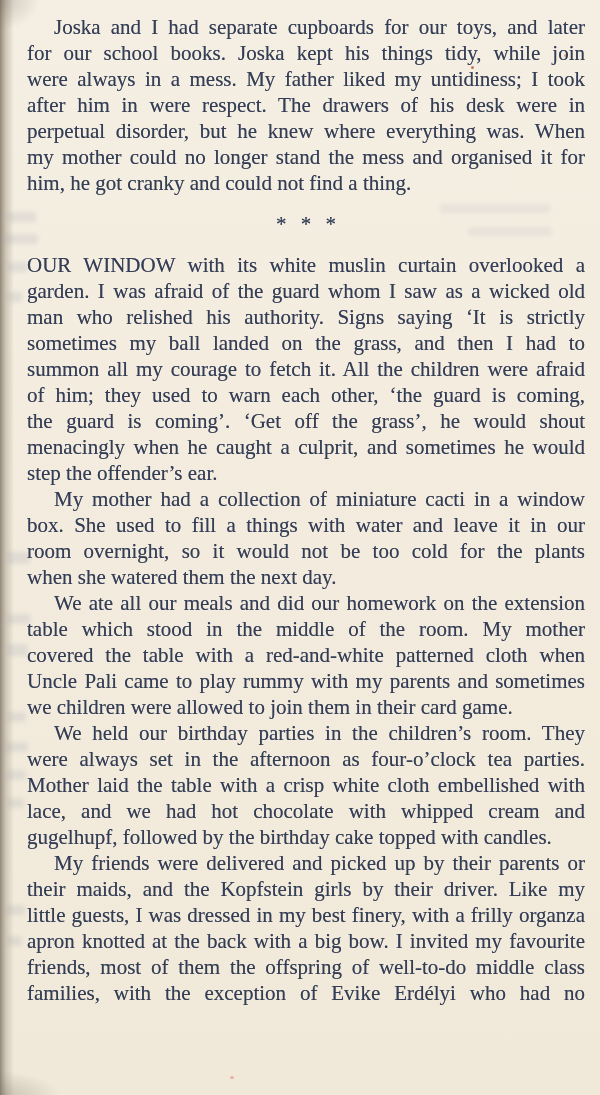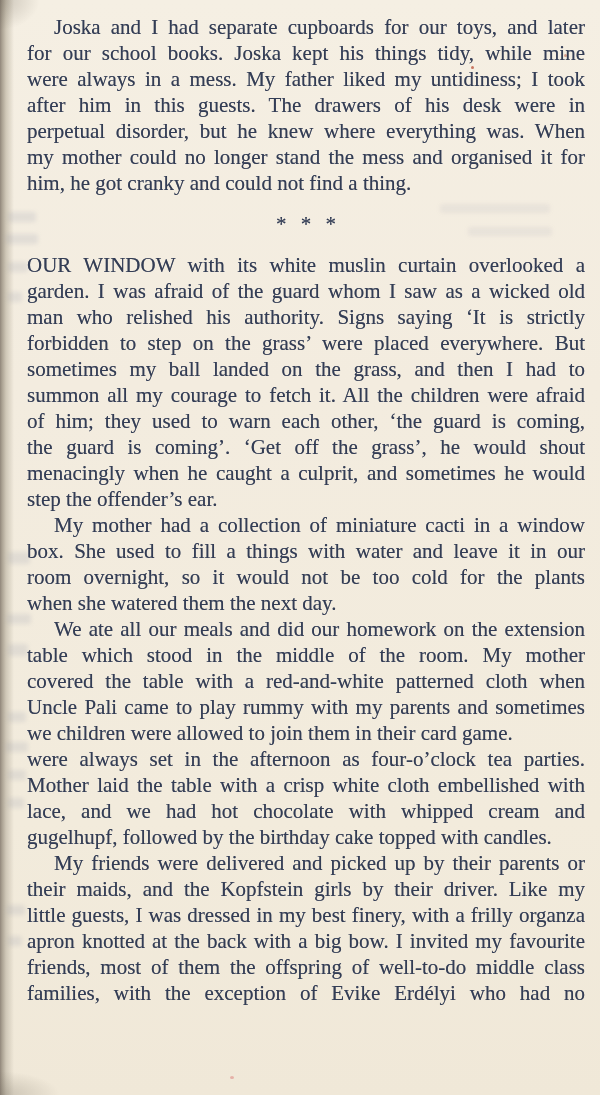--- a/index.html
+++ b/index.html
@@ -82,35 +82,34 @@
   <div class="ghost" style="left:8px;  top:936px; width:14px; height:10px;"></div>
 
   <div class="speck" style="left:471px; top:66px; width:3px; height:3px; background:#c0604a; opacity:.85;"></div>
   <div class="speck" style="left:564px; top:54px; width:3px; height:3px; background:#c87a62; opacity:.7;"></div>
   <div class="speck" style="left:230px; top:1076px; width:4px; height:3px; background:#e2a39b; opacity:.8;"></div>
 
   <div class="page-text">
 
     <div class="para">
       <div class="line indent">Joska and I had separate cupboards for our toys, and later</div>
-      <div class="line">for our school books. Joska kept his things tidy, while mine</div>
+      <div class="line">for our school books. Joska kept his things tidy, while join</div>
       <div class="line">were always in a mess. My father liked my untidiness; I took</div>
-      <div class="line">after him in this guests. The drawers of his desk were in</div>
+      <div class="line">after him in were respect. The drawers of his desk were in</div>
       <div class="line">perpetual disorder, but he knew where everything was. When</div>
       <div class="line">my mother could no longer stand the mess and organised it for</div>
       <div class="line last">him, he got cranky and could not find a thing.</div>
     </div>
 
     <div class="separator">* * *</div>
 
     <div class="para">
       <div class="line">OUR WINDOW with its white muslin curtain overlooked a</div>
       <div class="line">garden. I was afraid of the guard whom I saw as a wicked old</div>
       <div class="line">man who relished his authority. Signs saying ‘It is strictly</div>
-      <div class="line">forbidden to step on the grass’ were placed everywhere. But</div>
       <div class="line">sometimes my ball landed on the grass, and then I had to</div>
       <div class="line">summon all my courage to fetch it. All the children were afraid</div>
       <div class="line">of him; they used to warn each other, ‘the guard is coming,</div>
       <div class="line">the guard is coming’. ‘Get off the grass’, he would shout</div>
       <div class="line">menacingly when he caught a culprit, and sometimes he would</div>
       <div class="line last">step the offender’s ear.</div>
     </div>
 
     <div class="para">
       <div class="line indent">My mother had a collection of miniature cacti in a window</div>
@@ -121,20 +120,21 @@
 
     <div class="para">
       <div class="line indent">We ate all our meals and did our homework on the extension</div>
       <div class="line">table which stood in the middle of the room. My mother</div>
       <div class="line">covered the table with a red-and-white patterned cloth when</div>
       <div class="line">Uncle Pali came to play rummy with my parents and sometimes</div>
       <div class="line last">we children were allowed to join them in their card game.</div>
     </div>
 
     <div class="para">
+      <div class="line indent">We held our birthday parties in the children’s room. They</div>
       <div class="line">were always set in the afternoon as four-o’clock tea parties.</div>
       <div class="line">Mother laid the table with a crisp white cloth embellished with</div>
       <div class="line">lace, and we had hot chocolate with whipped cream and</div>
       <div class="line last">gugelhupf, followed by the birthday cake topped with candles.</div>
     </div>
 
     <div class="para">
       <div class="line indent">My friends were delivered and picked up by their parents or</div>
       <div class="line">their maids, and the Kopfstein girls by their driver. Like my</div>
       <div class="line">little guests, I was dressed in my best finery, with a frilly organza</div>

